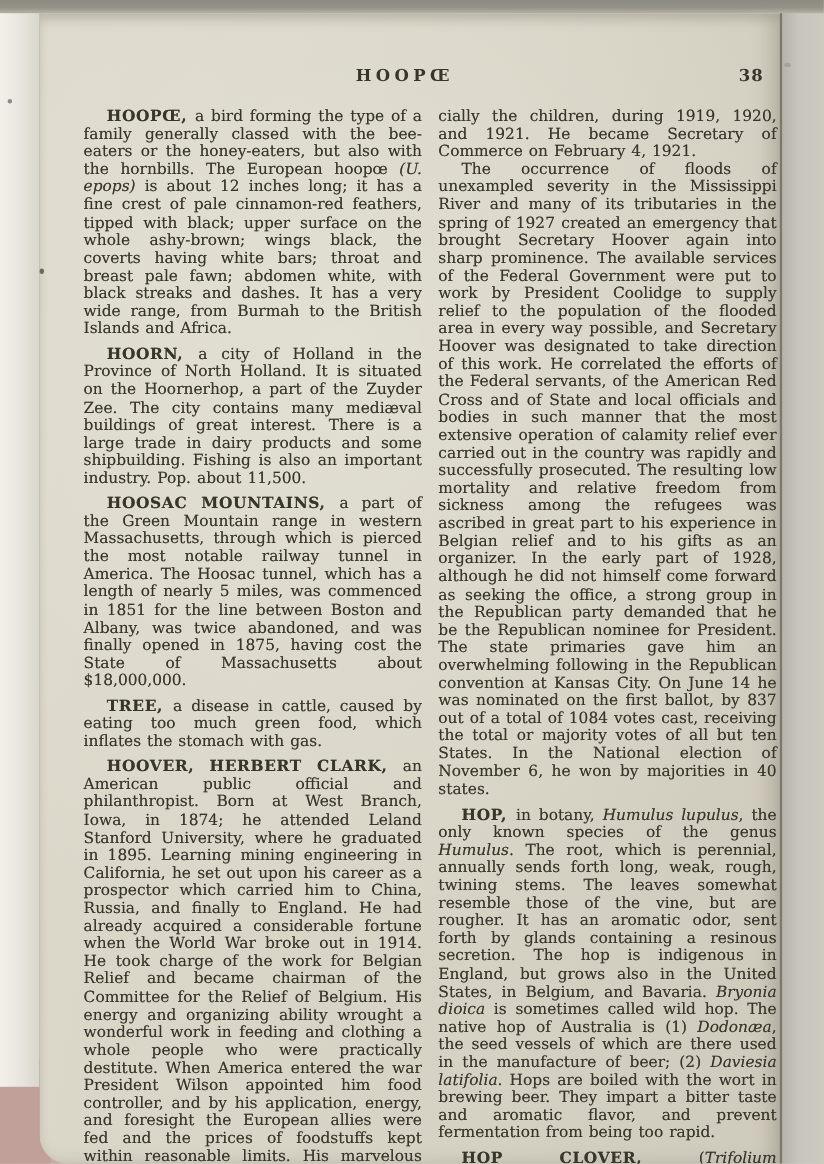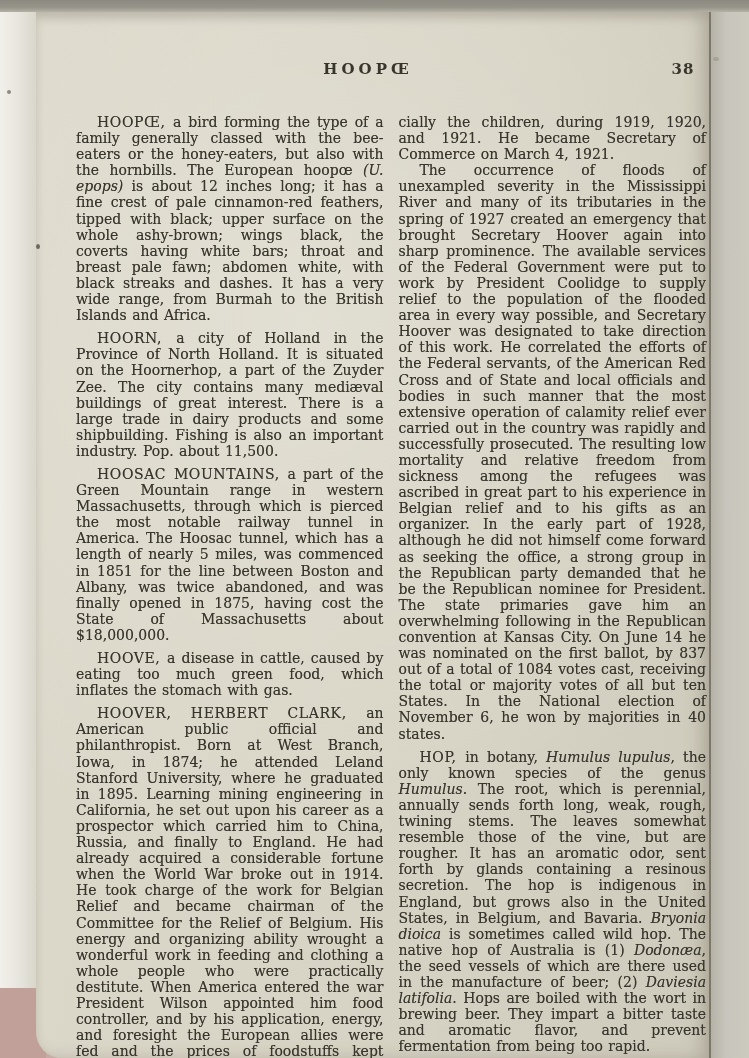--- a/index.html
+++ b/index.html
@@ -53,37 +53,37 @@
     border-bottom-left-radius:26px;
     padding:48px 4px 10px 40px;
     box-sizing:border-box;
     overflow:hidden;
     z-index:2;
     color:var(--ink);
   }
   .running-head{
     display:flex;align-items:flex-start;
     font-weight:bold;font-size:15px;letter-spacing:4px;
-    margin-bottom:36px;
+    margin-bottom:20px;
   }
   .running-head .rh-left,.running-head .rh-right{flex:1;text-align:center;}
   .running-head .rh-num{width:46px;text-align:center;letter-spacing:1px;}
   .columns{display:flex;gap:15px;}
   .col{flex:1;min-width:0;}
   p.entry{
     margin:0;
     font-size:14px;
     line-height:16.1px;
     text-align:justify;
     word-spacing:1px;
     text-shadow:0 0 .5px rgba(46,43,35,.55);
   }
   p.entry.indent{text-indent:1.5em;}
   p.entry.gap{margin-top:7px;}
-  .seg-bold{font-weight:normal;letter-spacing:.6px;}
+  .seg-bold{font-weight:bold;letter-spacing:.6px;}
   .seg-italic{font-style:italic;}
   .speck{position:absolute;border-radius:50%;z-index:4;}
   .speck-a{left:7px;top:90px;width:4px;height:4px;background:#8e8b80;}
   .speck-b{left:36px;top:244px;width:4px;height:5px;background:#6d695c;}
   .speck-c{right:30px;top:57px;width:6px;height:4px;background:rgba(150,146,134,.55);}
 </style>
 </head>
 <body>
 
 <div class="scan">
@@ -95,25 +95,25 @@
   <div class="page">
     <div class="running-head">
       <span class="rh-left">HOOPŒ</span>
       <span class="rh-num">38</span>
     </div>
     <div class="columns">
       <div class="col" id="col-left">
           <p class="entry indent"><span class="seg-bold">HOOPŒ, </span><span class="seg-plain">a bird forming the type of a family generally classed with the bee-eaters or the honey-eaters, but also with the hornbills. The European hoopœ </span><span class="seg-italic">(U. epops)</span><span class="seg-plain"> is about 12 inches long; it has a fine crest of pale cinnamon-red feathers, tipped with black; upper surface on the whole ashy-brown; wings black, the coverts having white bars; throat and breast pale fawn; abdomen white, with black streaks and dashes. It has a very wide range, from Burmah to the British Islands and Africa.</span></p>
           <p class="entry indent gap"><span class="seg-bold">HOORN, </span><span class="seg-plain">a city of Holland in the Province of North Holland. It is situated on the Hoornerhop, a part of the Zuyder Zee. The city contains many mediæval buildings of great interest. There is a large trade in dairy products and some shipbuilding. Fishing is also an important industry. Pop. about 11,500.</span></p>
           <p class="entry indent gap"><span class="seg-bold">HOOSAC MOUNTAINS, </span><span class="seg-plain">a part of the Green Mountain range in western Massachusetts, through which is pierced the most notable railway tunnel in America. The Hoosac tunnel, which has a length of nearly 5 miles, was commenced in 1851 for the line between Boston and Albany, was twice abandoned, and was finally opened in 1875, having cost the State of Massachusetts about $18,000,000.</span></p>
-          <p class="entry indent gap"><span class="seg-bold">HOOVE, </span><span class="seg-plain">a disease in cattle, caused by eating too much green food, which inflates the stomach with gas.</span></p>
+          <p class="entry indent gap"><span class="seg-bold">TREE, </span><span class="seg-plain">a disease in cattle, caused by eating too much green food, which inflates the stomach with gas.</span></p>
           <p class="entry indent gap"><span class="seg-bold">HOOVER, HERBERT CLARK, </span><span class="seg-plain">an American public official and philanthropist. Born at West Branch, Iowa, in 1874; he attended Leland Stanford University, where he graduated in 1895. Learning mining engineering in California, he set out upon his career as a prospector which carried him to China, Russia, and finally to England. He had already acquired a considerable fortune when the World War broke out in 1914. He took charge of the work for Belgian Relief and became chairman of the Committee for the Relief of Belgium. His energy and organizing ability wrought a wonderful work in feeding and clothing a whole people who were practically destitute. When America entered the war President Wilson appointed him food controller, and by his application, energy, and foresight the European allies were fed and the prices of foodstuffs kept within reasonable limits. His marvelous work in these two offices made him a formidable, though unsuccessful, candidate for the Republican nomination for President in 1920. He continued his work of feeding the destitute peoples of central Europe, more espe-</span></p>
         </div>
       <div class="col" id="col-right">
-          <p class="entry"><span class="seg-plain">cially the children, during 1919, 1920, and 1921. He became Secretary of Commerce on March 4, 1921.</span></p>
+          <p class="entry"><span class="seg-plain">cially the children, during 1919, 1920, and 1921. He became Secretary of Commerce on February 4, 1921.</span></p>
           <p class="entry indent"><span class="seg-plain">The occurrence of floods of unexampled severity in the Mississippi River and many of its tributaries in the spring of 1927 created an emergency that brought Secretary Hoover again into sharp prominence. The available services of the Federal Government were put to work by President Coolidge to supply relief to the population of the flooded area in every way possible, and Secretary Hoover was designated to take direction of this work. He correlated the efforts of the Federal servants, of the American Red Cross and of State and local officials and bodies in such manner that the most extensive operation of calamity relief ever carried out in the country was rapidly and successfully prosecuted. The resulting low mortality and relative freedom from sickness among the refugees was ascribed in great part to his experience in Belgian relief and to his gifts as an organizer. In the early part of 1928, although he did not himself come forward as seeking the office, a strong group in the Republican party demanded that he be the Republican nominee for President. The state primaries gave him an overwhelming following in the Republican convention at Kansas City. On June 14 he was nominated on the first ballot, by 837 out of a total of 1084 votes cast, receiving the total or majority votes of all but ten States. In the National election of November 6, he won by majorities in 40 states.</span></p>
           <p class="entry indent gap"><span class="seg-bold">HOP, </span><span class="seg-plain">in botany, </span><span class="seg-italic">Humulus lupulus</span><span class="seg-plain">, the only known species of the genus </span><span class="seg-italic">Humulus</span><span class="seg-plain">. The root, which is perennial, annually sends forth long, weak, rough, twining stems. The leaves somewhat resemble those of the vine, but are rougher. It has an aromatic odor, sent forth by glands containing a resinous secretion. The hop is indigenous in England, but grows also in the United States, in Belgium, and Bavaria. </span><span class="seg-italic">Bryonia dioica</span><span class="seg-plain"> is sometimes called wild hop. The native hop of Australia is (1) </span><span class="seg-italic">Dodonæa</span><span class="seg-plain">, the seed vessels of which are there used in the manufacture of beer; (2) </span><span class="seg-italic">Daviesia latifolia</span><span class="seg-plain">. Hops are boiled with the wort in brewing beer. They impart a bitter taste and aromatic flavor, and prevent fermentation from being too rapid.</span></p>
           <p class="entry indent gap"><span class="seg-bold">HOP CLOVER, </span><span class="seg-plain">(</span><span class="seg-italic">Trifolium procumbens</span></p>
         </div>
     </div>
   </div>
 
   <div class="edge-right"></div>
   <div class="speck speck-a"></div>
   <div class="speck speck-b"></div>

